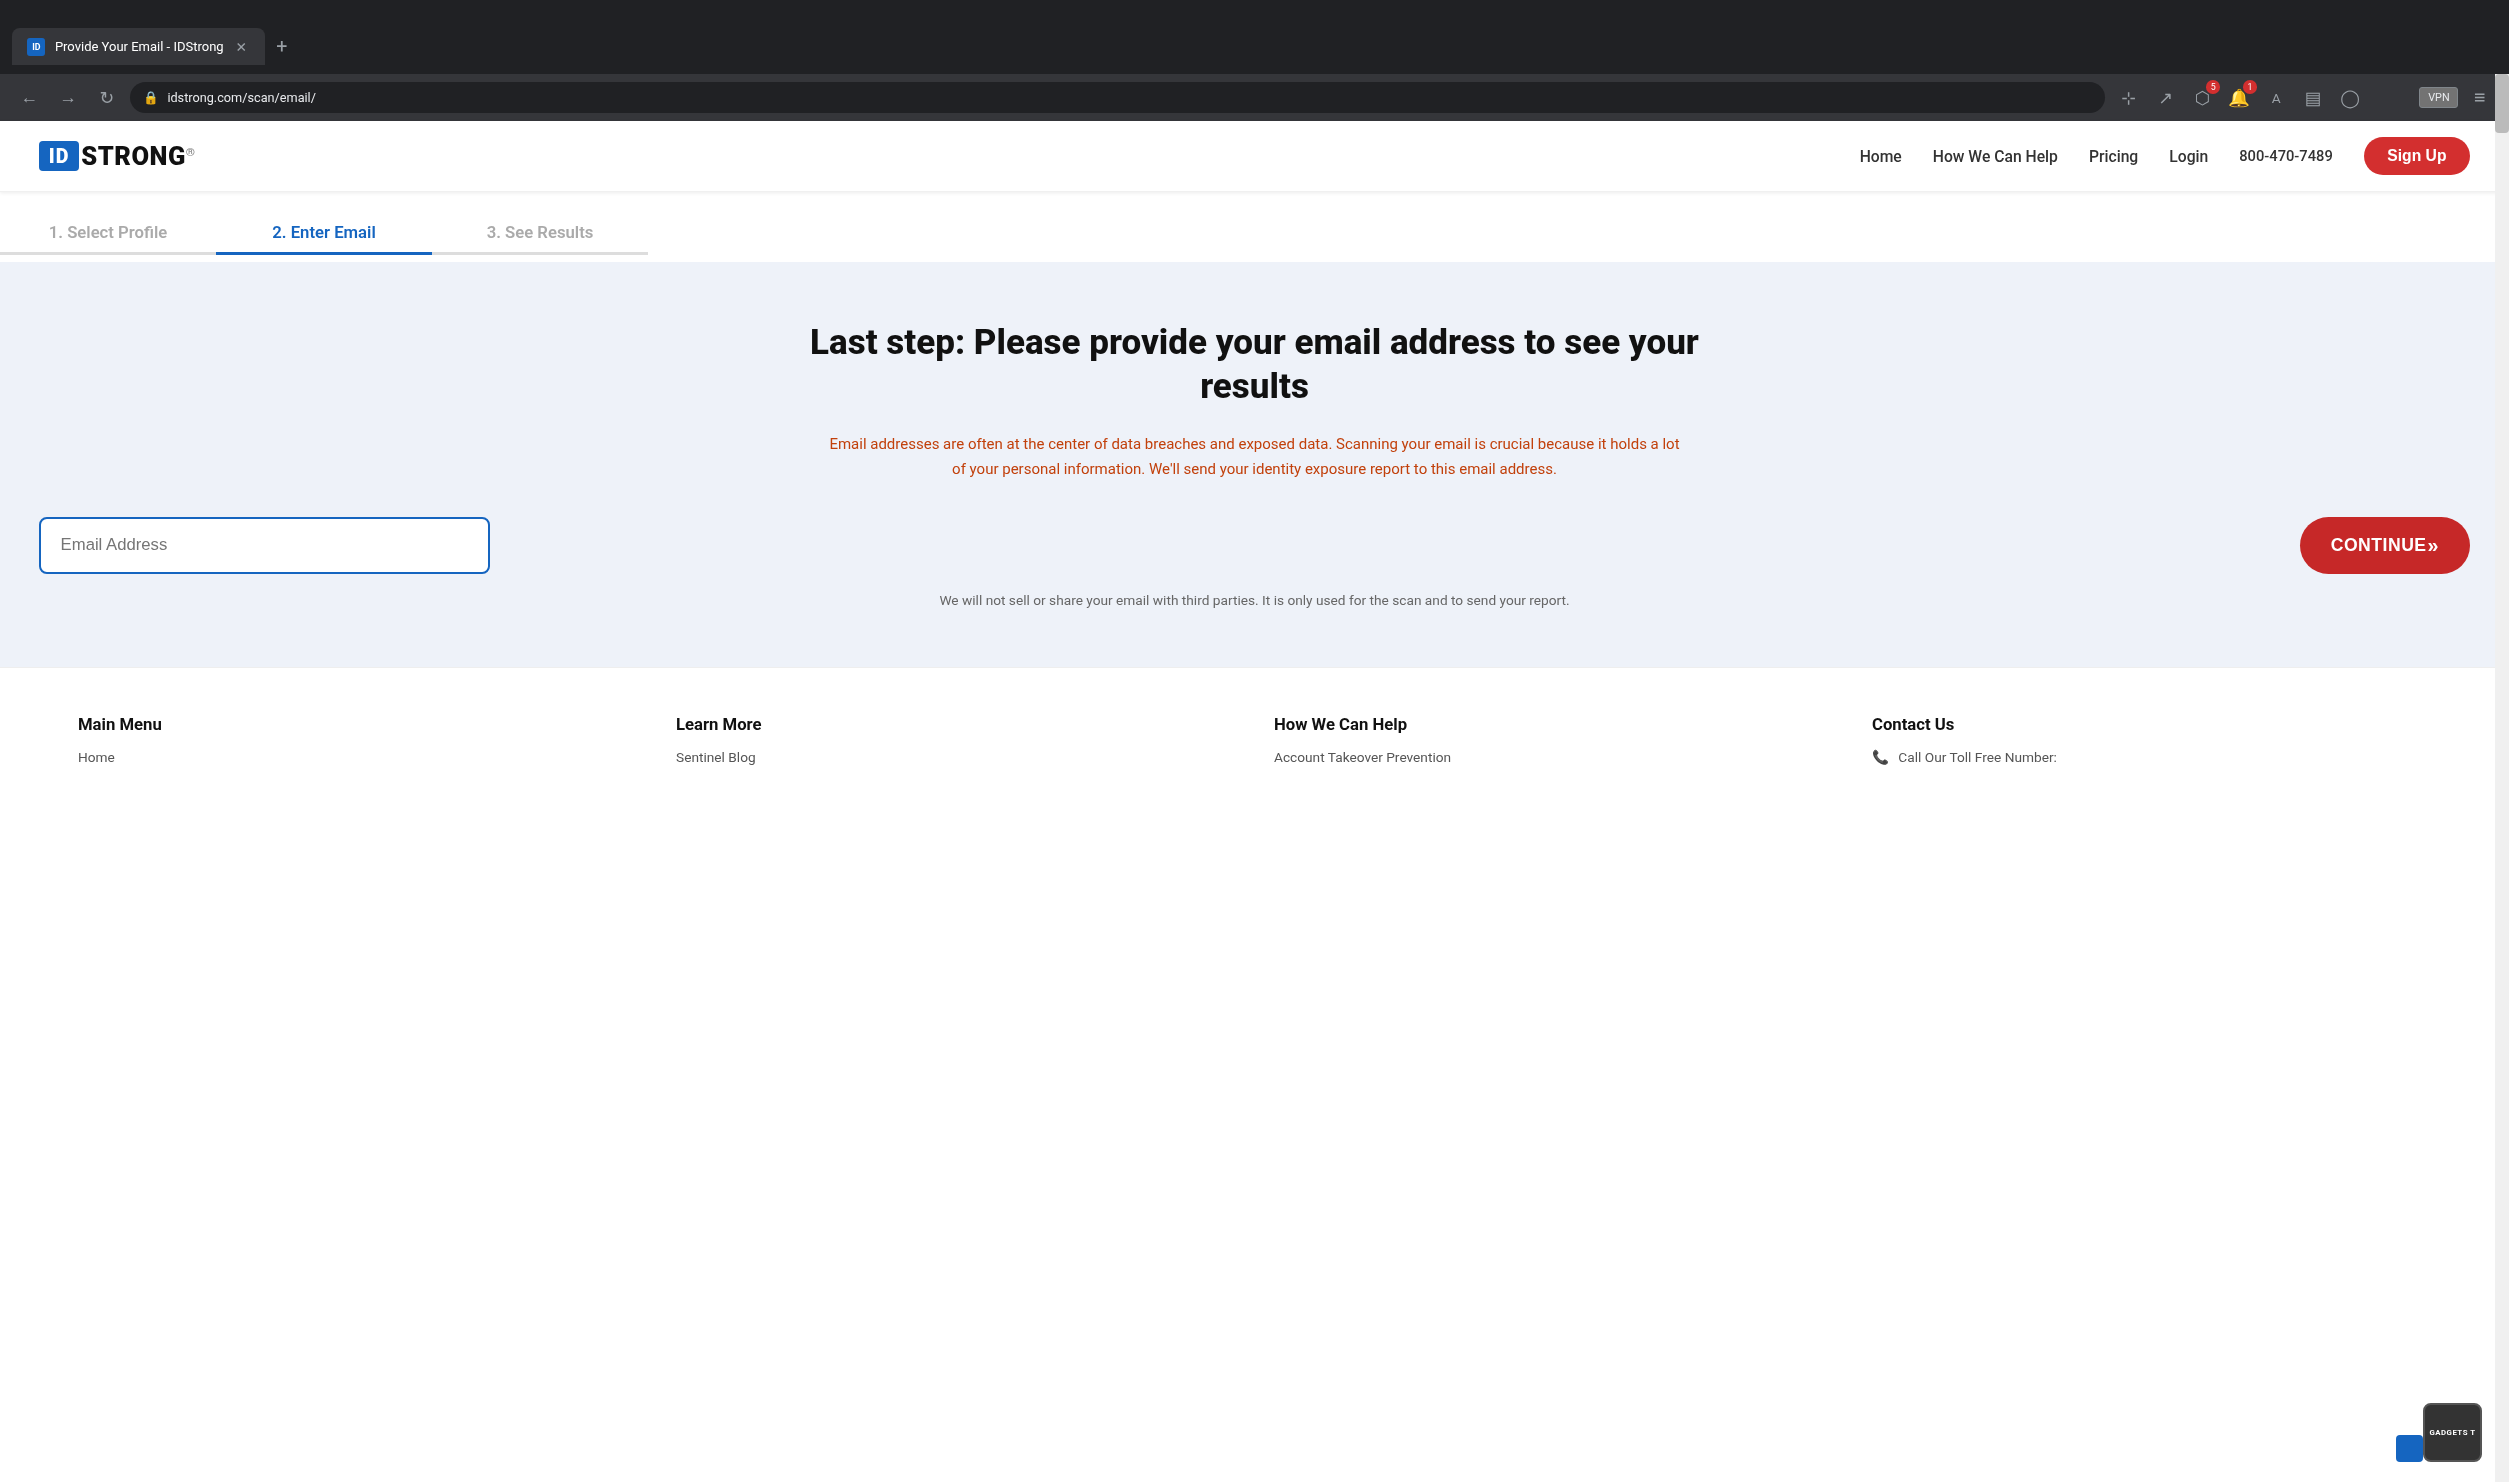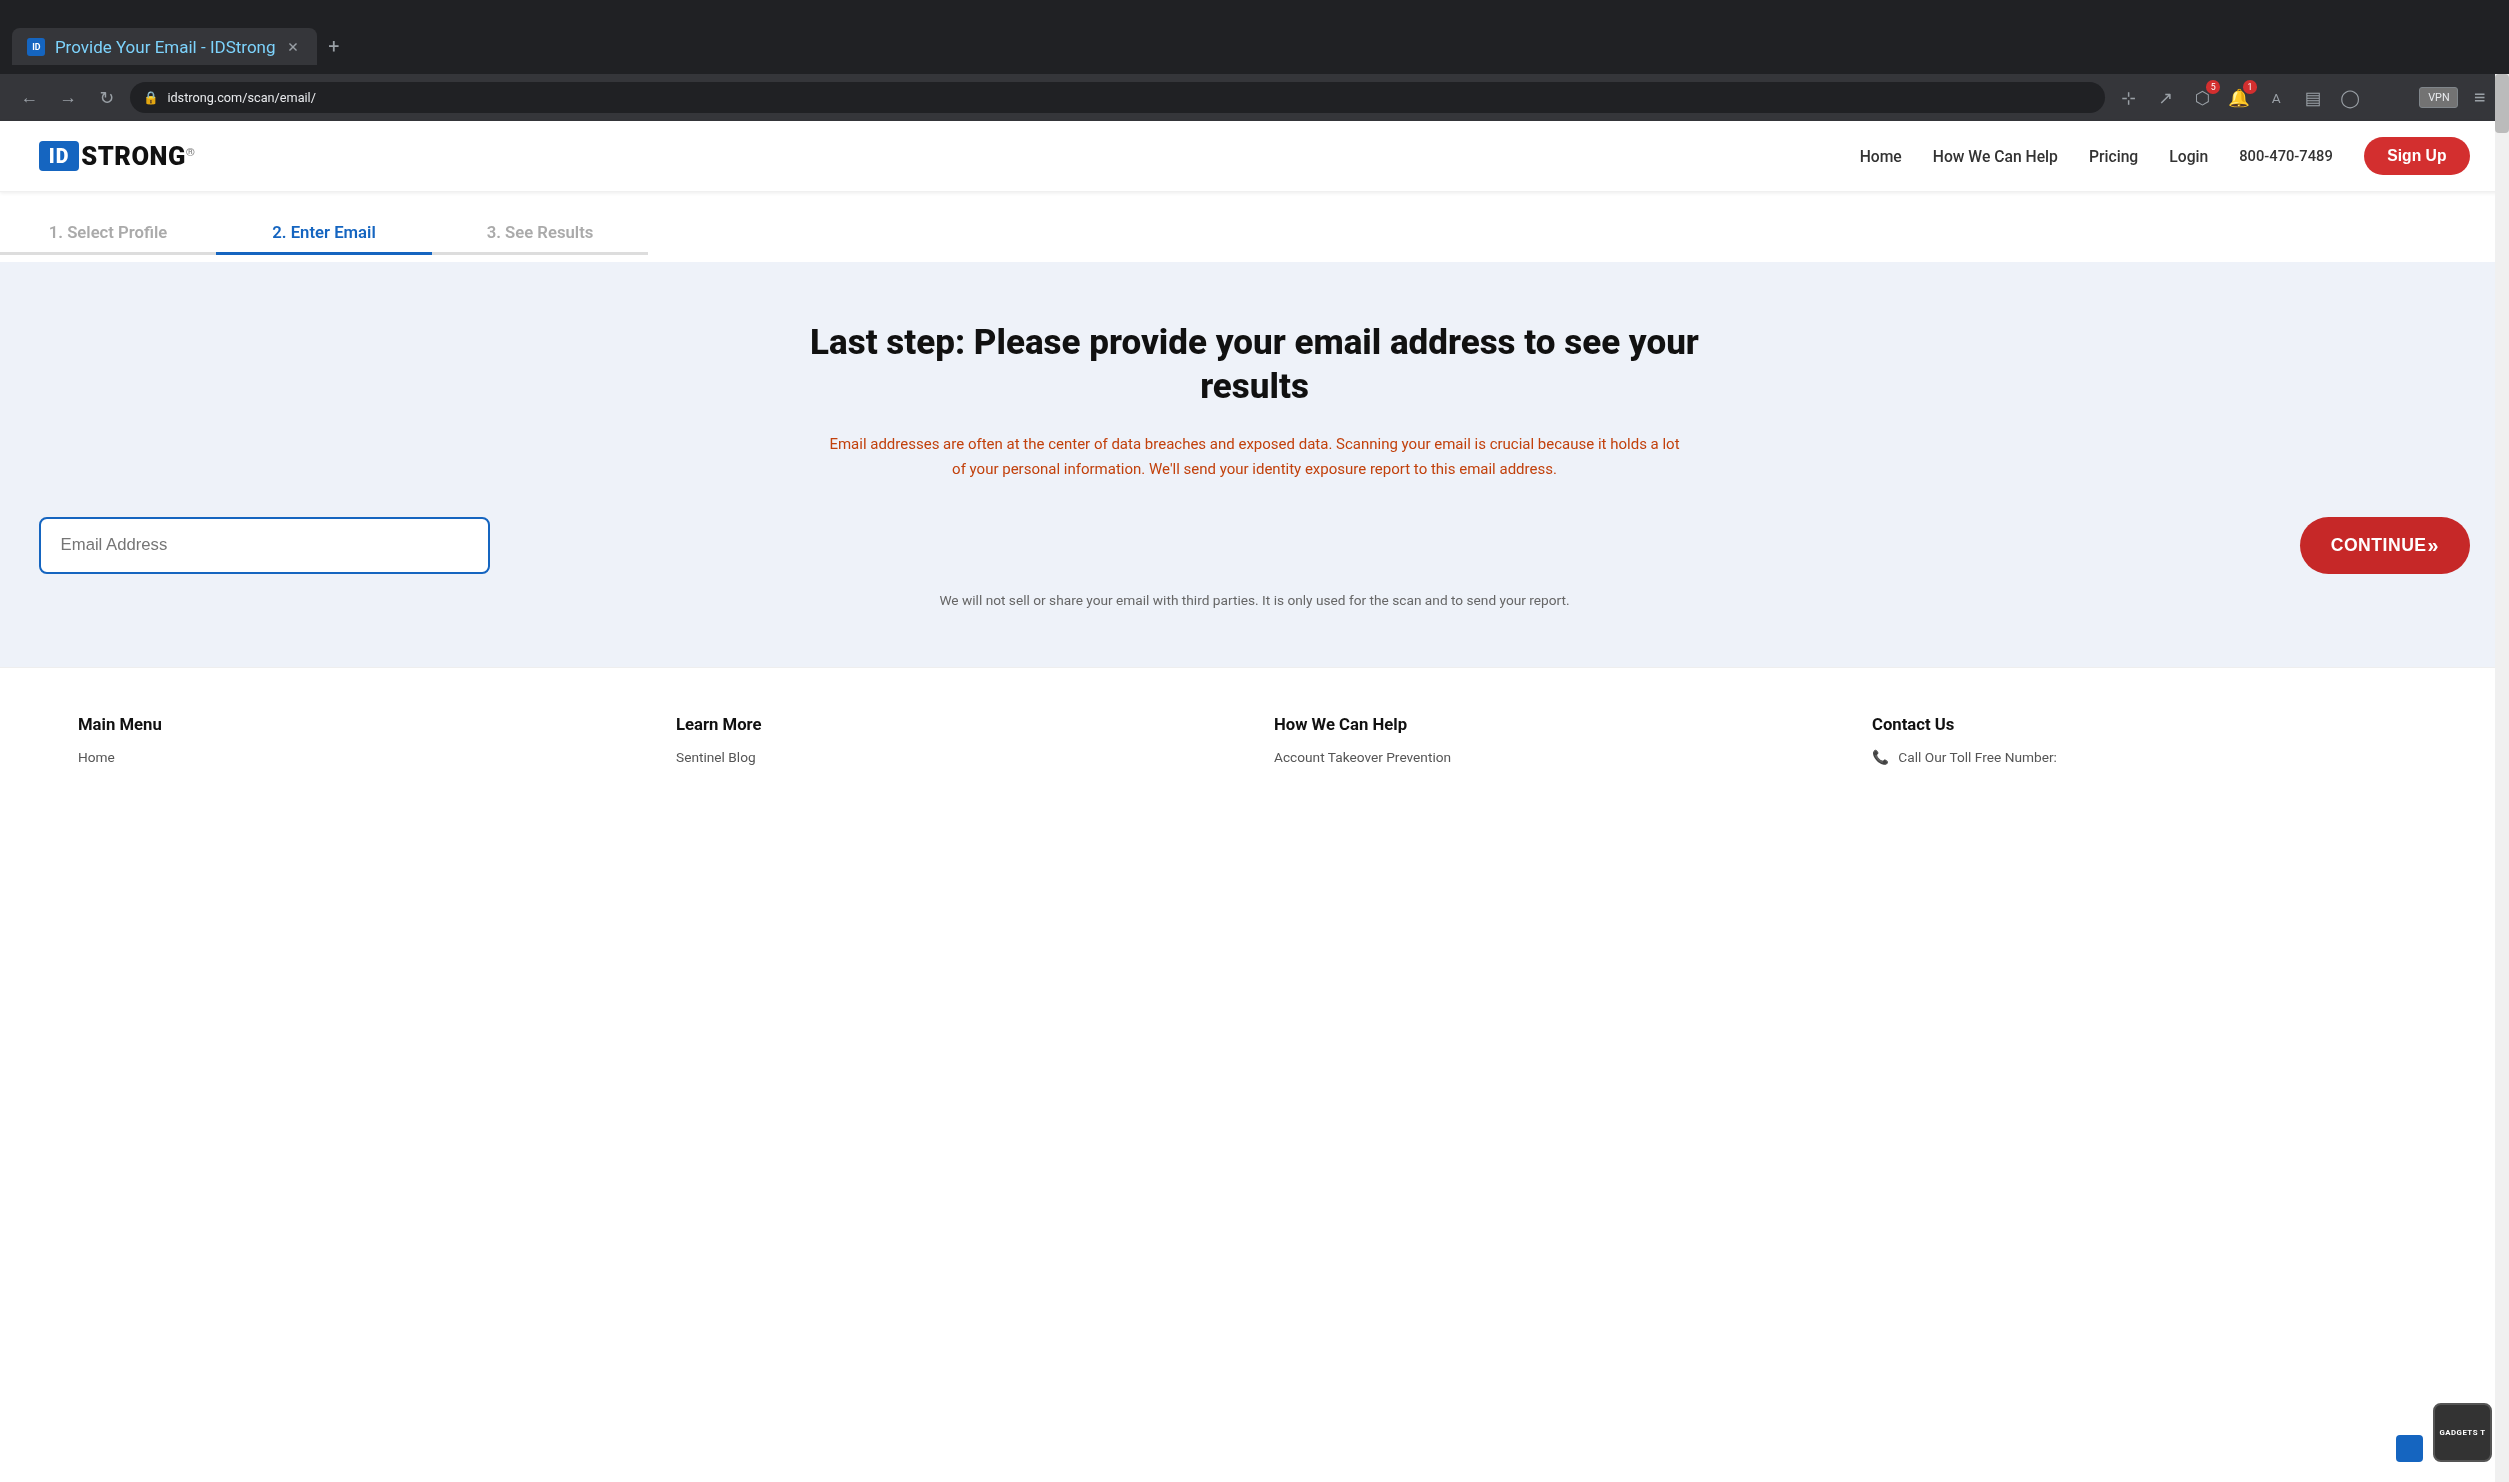--- a/index.html
+++ b/index.html
@@ -42,22 +42,22 @@
       border-radius: 2.9px;
       display: flex;
       align-items: center;
       justify-content: center;
       color: white;
       font-size: 8.8px;
       font-weight: bold;
     }
 
     .tab-title {
-      color: #7dd3fc;
-      font-size: 17px;
+      color: #ffffff;
+      font-size: 13px;
       flex: 1;
       white-space: nowrap;
       overflow: hidden;
       text-overflow: ellipsis;
     }
 
     .tab-close {
       color: #9aa0a6;
       font-size: 13.7px;
       cursor: pointer;
@@ -380,21 +380,21 @@
       background: #bbb;
       border-radius: 3.9px;
       position: absolute;
       top: 0;
     }
 
     
     .gadgets-badge {
       position: fixed;
       bottom: 19.6px;
-      right: 17px;
+      right: 27px;
       width: 59px;
       height: 59px;
       background: #333;
       border-radius: 7.8px;
       display: flex;
       align-items: center;
       justify-content: center;
       color: white;
       font-size: 8.8px;
       font-weight: bold;

